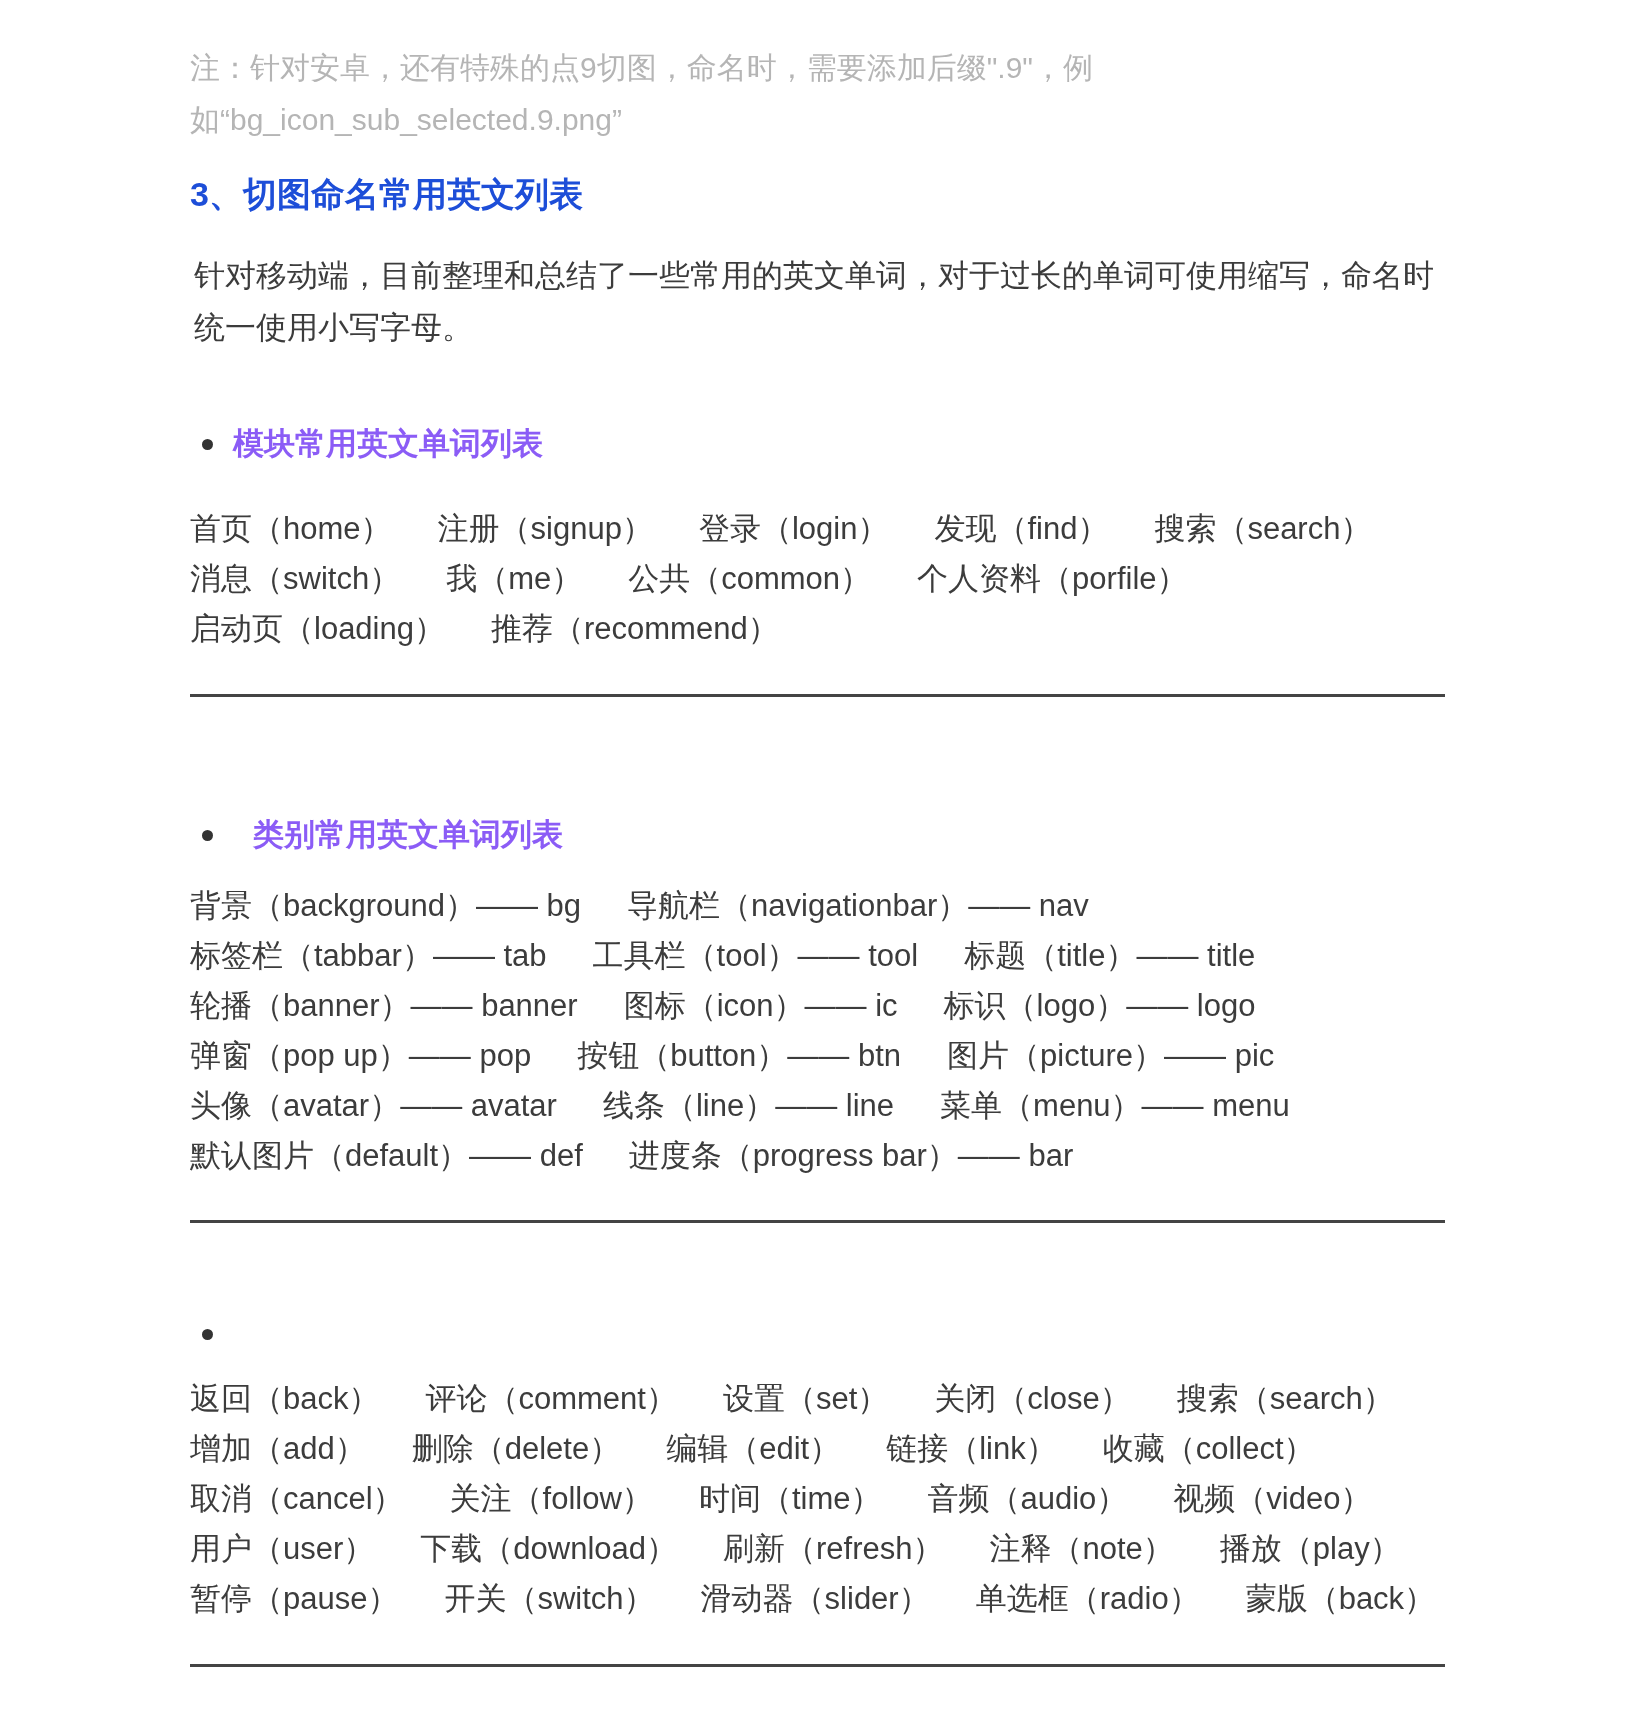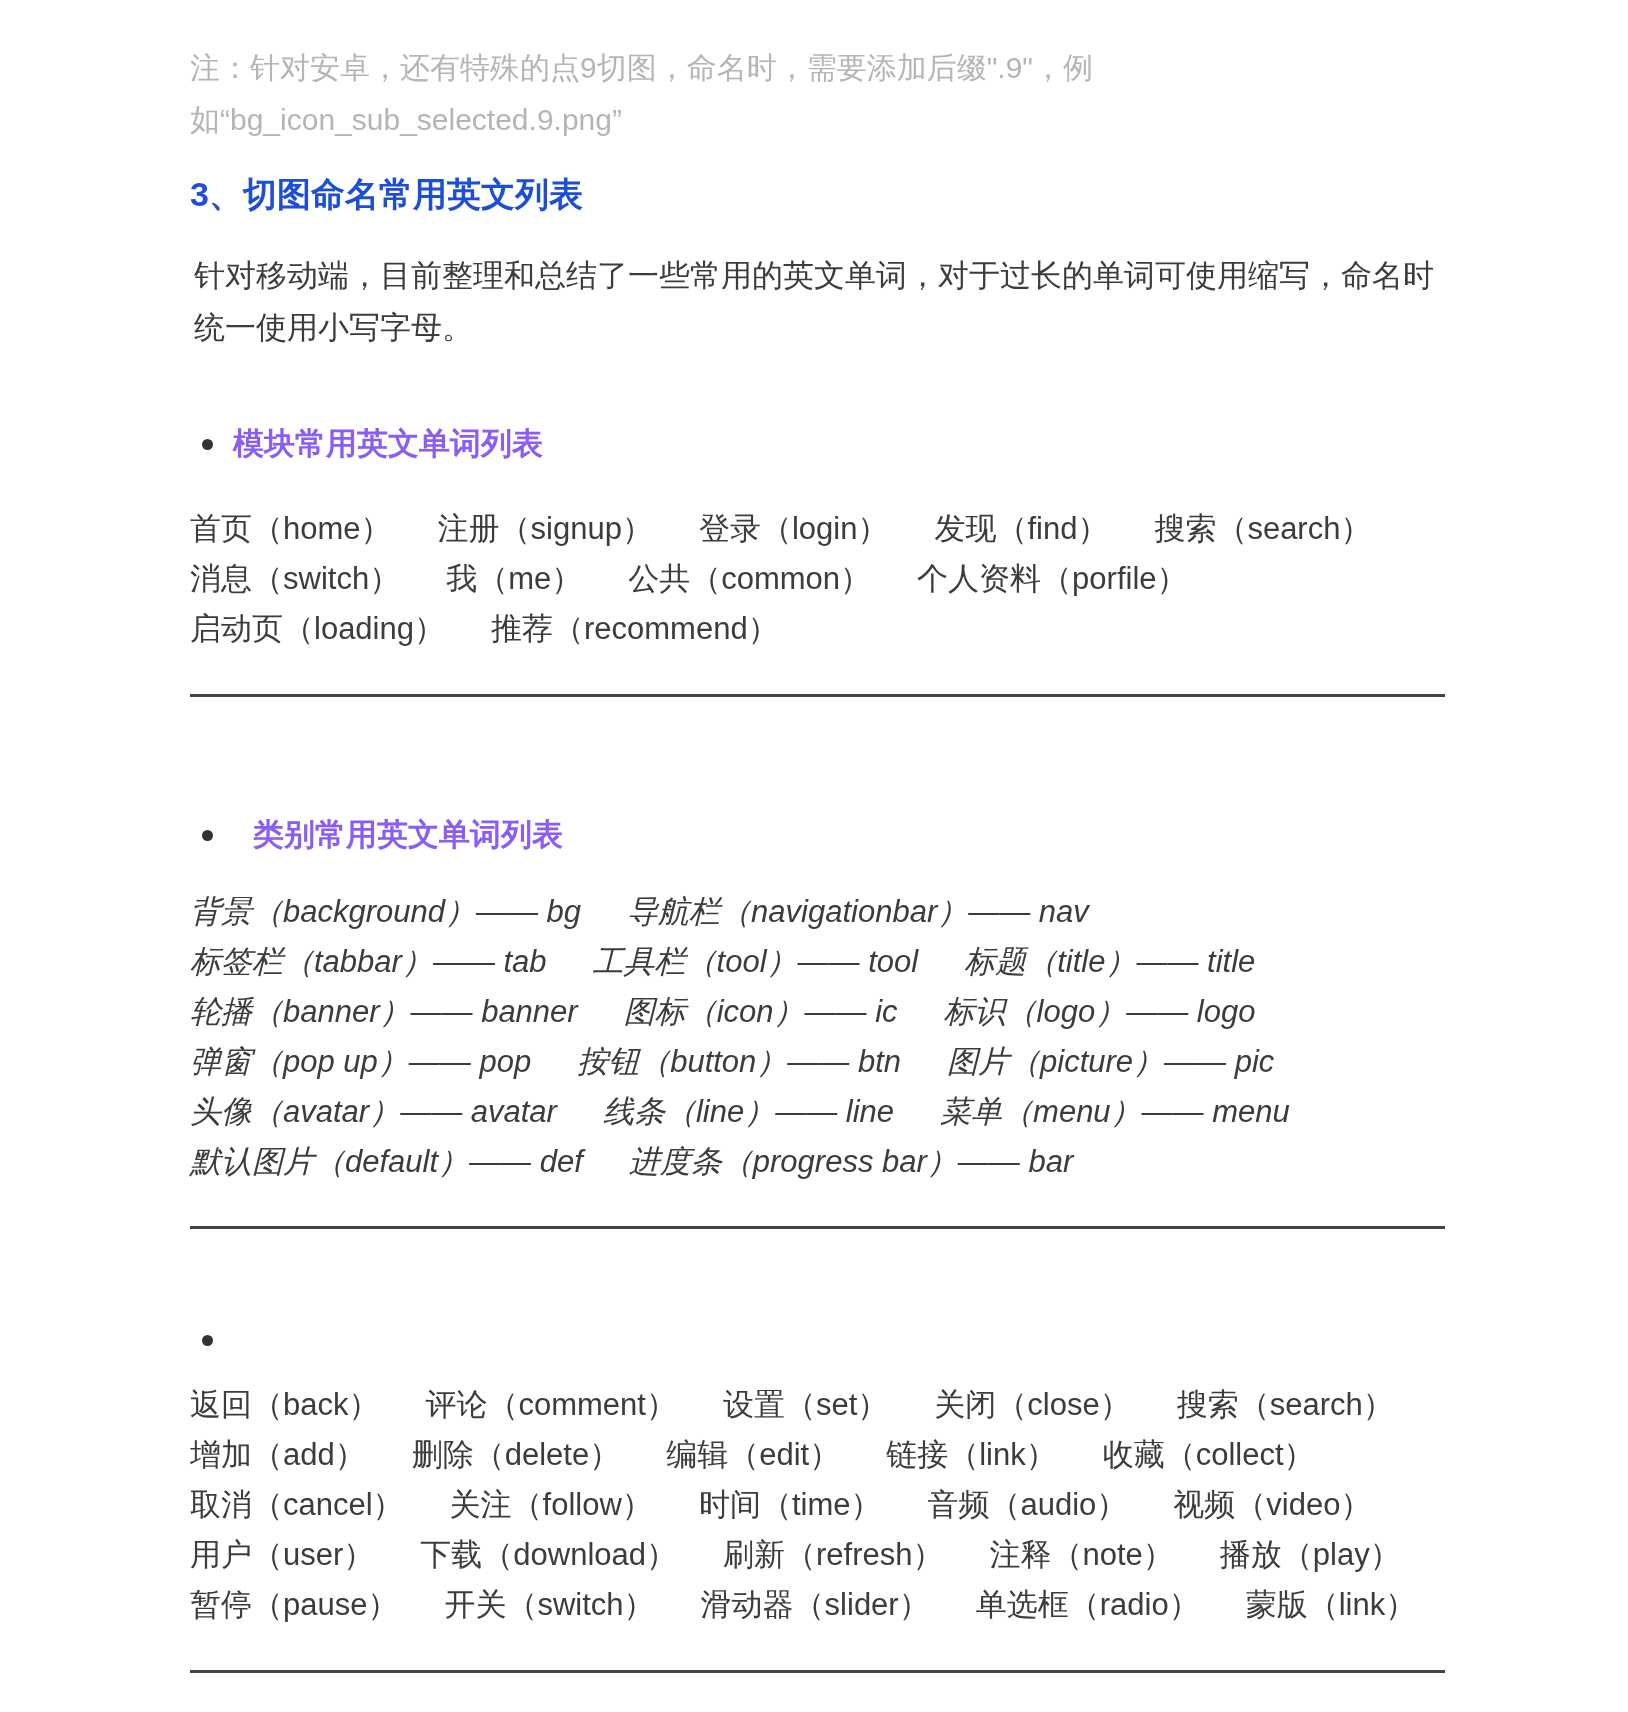--- a/index.html
+++ b/index.html
@@ -42,21 +42,21 @@
   .sec-3 .bullet-title { margin-top: 106px; }
   .bullet {
     width: 11px; height: 11px;
     border-radius: 50%;
     background: #333333;
     margin-right: 20px;
     flex: 0 0 auto;
   }
   .word-lines { font-size: 31px; text-align: right; }
   .sec-1 .word-lines { margin-top: 38px; }
-  .sec-2 .word-lines { margin-top: 30px; font-style: italic; }
+  .sec-2 .word-lines { margin-top: 24px; }
   .sec-3 .word-lines { margin-top: 34px; }
   .word-line {
     display: flex;
     column-gap: 46px;
     line-height: 50px;
     white-space: nowrap;
   }
   .word { display: inline-block; }
   .divider {
     height: 0;
@@ -181,19 +181,19 @@
         <span class="word">下载（download）</span>
         <span class="word">刷新（refresh）</span>
         <span class="word">注释（note）</span>
         <span class="word">播放（play）</span>
       </div>
       <div class="word-line">
         <span class="word">暂停（pause）</span>
         <span class="word">开关（switch）</span>
         <span class="word">滑动器（slider）</span>
         <span class="word">单选框（radio）</span>
-        <span class="word">蒙版（link）</span>
+        <span class="word">蒙版（back）</span>
       </div>
     </div>
     <hr class="divider">
   </section>
 
 </div>
 
 </body></html>

